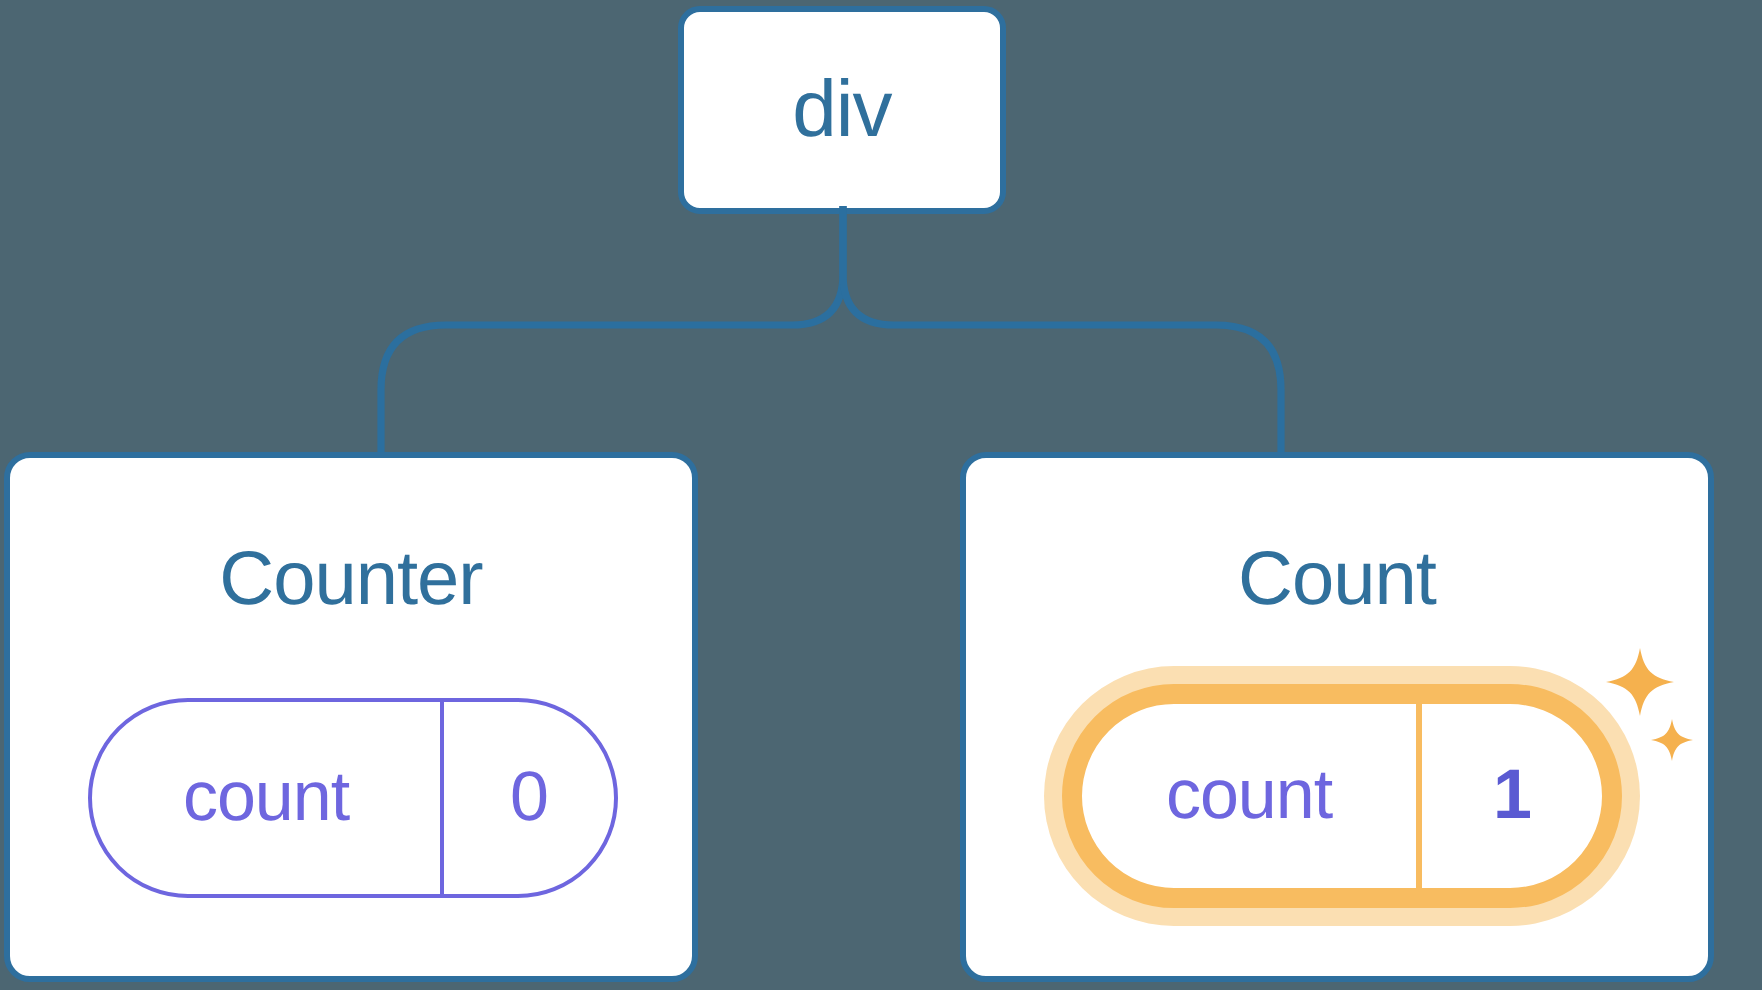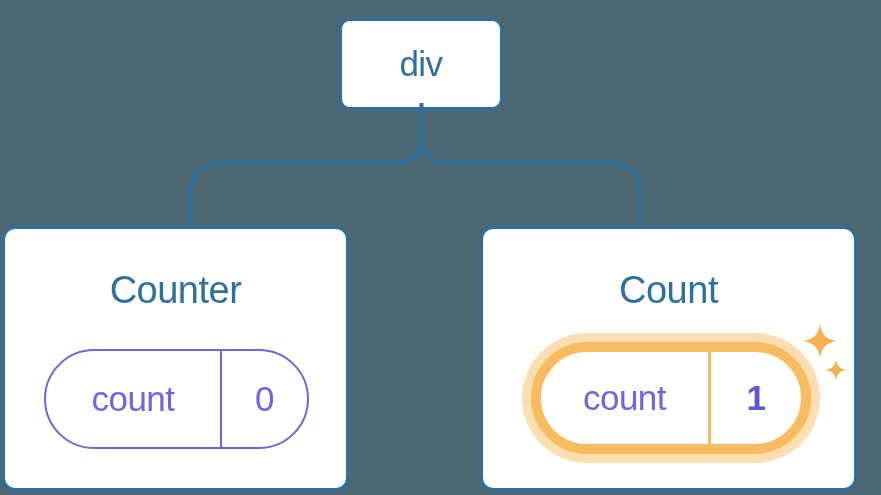--- a/index.html
+++ b/index.html
@@ -8,28 +8,28 @@
     font-family:"Liberation Sans", sans-serif;
     -webkit-font-smoothing:antialiased;
   }
   .canvas{
     position:relative;
     width:881px;height:495px;
     background:var(--bg,#4C6672);
     overflow:hidden;
   }
   .node-root{
-    position:absolute;left:339px;top:18px;
-    width:164px;height:92px;
+    position:absolute;left:339px;top:3px;
+    width:164px;height:104px;
     box-sizing:border-box;
     background:#ffffff;
     border:3px solid var(--stroke,#2E6F9E);
     border-radius:11px;
     display:flex;align-items:center;justify-content:center;
-    font-size:35px;letter-spacing:-0.5px;
+    font-size:40px;letter-spacing:-0.5px;
     color:var(--title,#30709C);
   }
   .connector{
     position:absolute;left:0;top:0;width:881px;height:495px;
     pointer-events:none;
   }
   .card{
     position:absolute;top:226px;height:265px;
     box-sizing:border-box;
     background:#ffffff;

